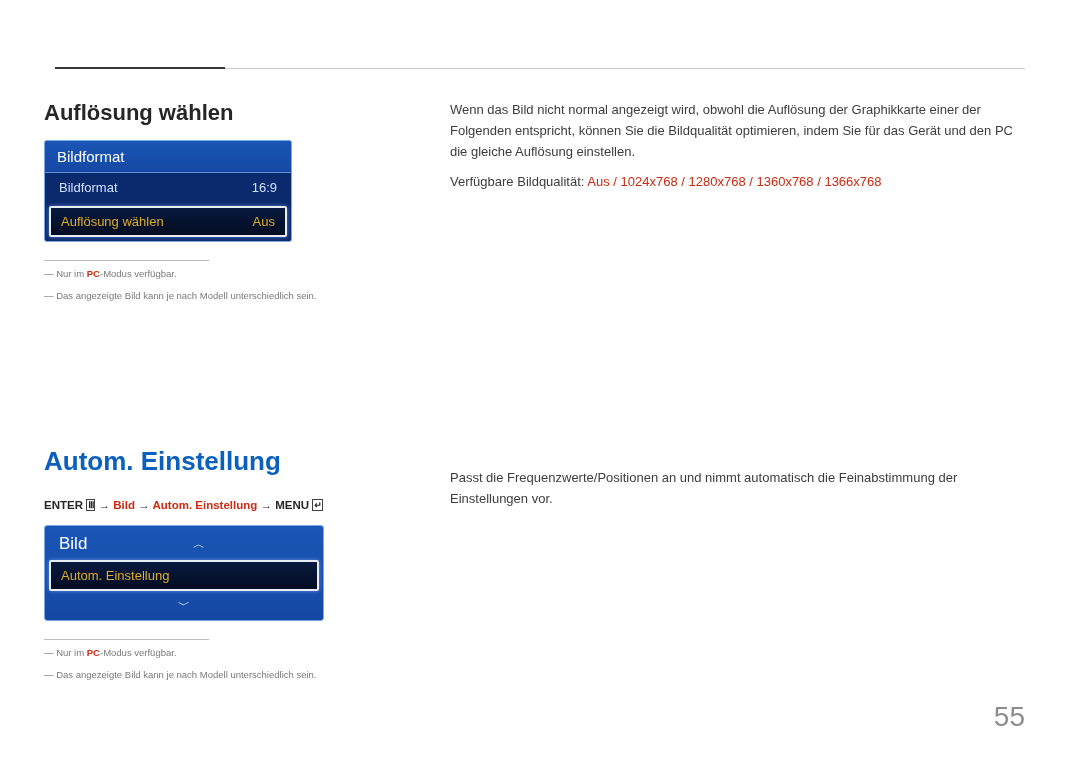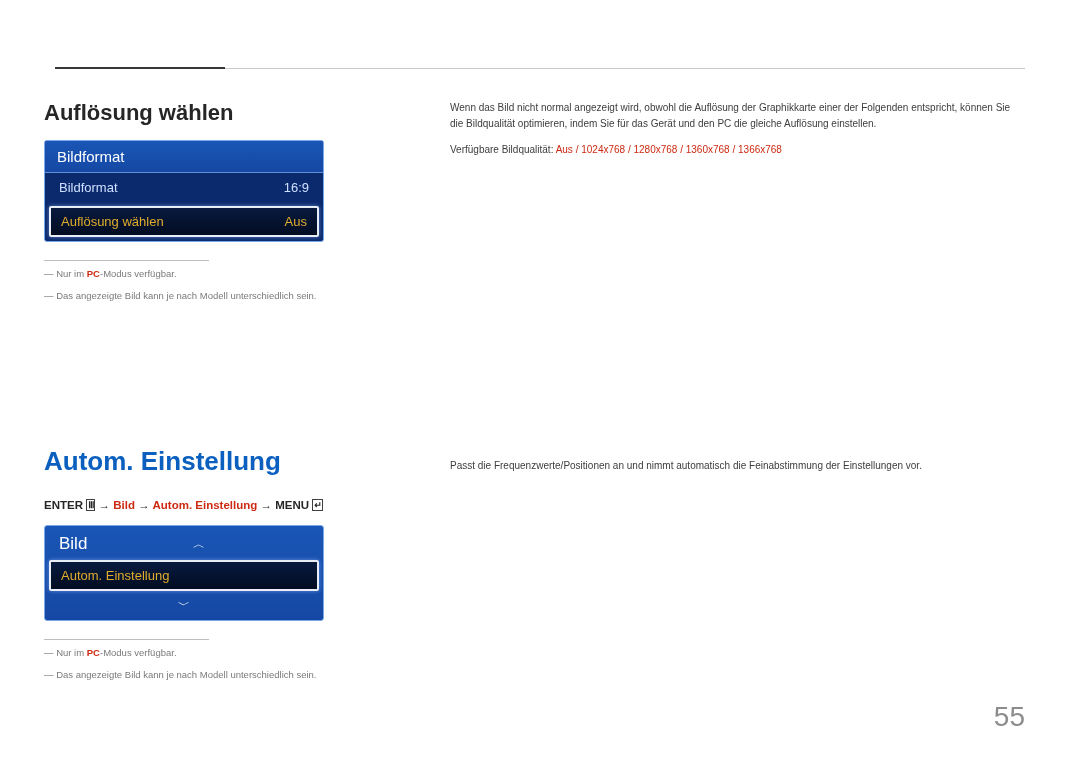--- a/index.html
+++ b/index.html
@@ -40,21 +40,21 @@
   .sec1 { top: 100px; }
   .sec1r { top: 100px; }
   .sec2 { top: 446px; }
   .sec2r { top: 448px; }
 
   .h2-black { font-size: 22px; font-weight: 600; color: #262626; }
   .h2-blue  { font-size: 26px; font-weight: 600; color: #0a5fbf; }
 
   .panel {
     margin-top: 14px;
-    width: 280px;
+    width: 248px;
     border: 1px solid #7aa7e8;
     border-radius: 3px;
     overflow: hidden;
     background: #0b2a6d;
   }
   .panel-header {
     background: linear-gradient(#1a56b6, #1548a4);
     color: #fff;
     font-size: 15px;
     padding: 7px 12px;
@@ -127,21 +127,21 @@
     border-top: 1px solid #bdbdbd;
     padding-top: 10px;
     width: 165px;
     font-size: 9.5px;
     color: #7a7a7a;
     line-height: 1.7;
   }
   .footnotes-wide { width: 310px; }
 
   .body-p {
-    font-size: 10px;
+    font-size: 13px;
     color: #3d3d3d;
     line-height: 1.6;
     margin-bottom: 10px;
   }
   .body-red { color: #cc2a12; font-weight: 400; }
 
   .crumb {
     font-size: 11.5px;
     font-weight: 700;
     color: #262626;
@@ -231,16 +231,16 @@
   </div>
 
   <div class="footnotes" style="width:165px;"></div>
   <div style="margin-top:-6px; font-size:9.5px; color:#7a7a7a; line-height:1.9; width:310px;">
     <p style="text-indent:-8px; padding-left:8px; margin-bottom:4px;">― <span>Nur im </span><span style="color:#cc2a12; font-weight:600;">PC</span><span>-Modus verfügbar.</span></p>
     <p style="text-indent:-8px; padding-left:8px;">― <span>Das angezeigte Bild kann je nach Modell unterschiedlich sein.</span></p>
   </div>
 </div>
 
 <div class="rightcol sec2r">
-  <p class="body-p" style="margin-top:10px;">Passt die Frequenzwerte/Positionen an und nimmt automatisch die Feinabstimmung der Einstellungen vor.</p>
+  <p class="body-p" style="margin-top:20px;">Passt die Frequenzwerte/Positionen an und nimmt automatisch die Feinabstimmung der Einstellungen vor.</p>
 </div>
 
 <div class="page-num">55</div>
 
 </body></html>

